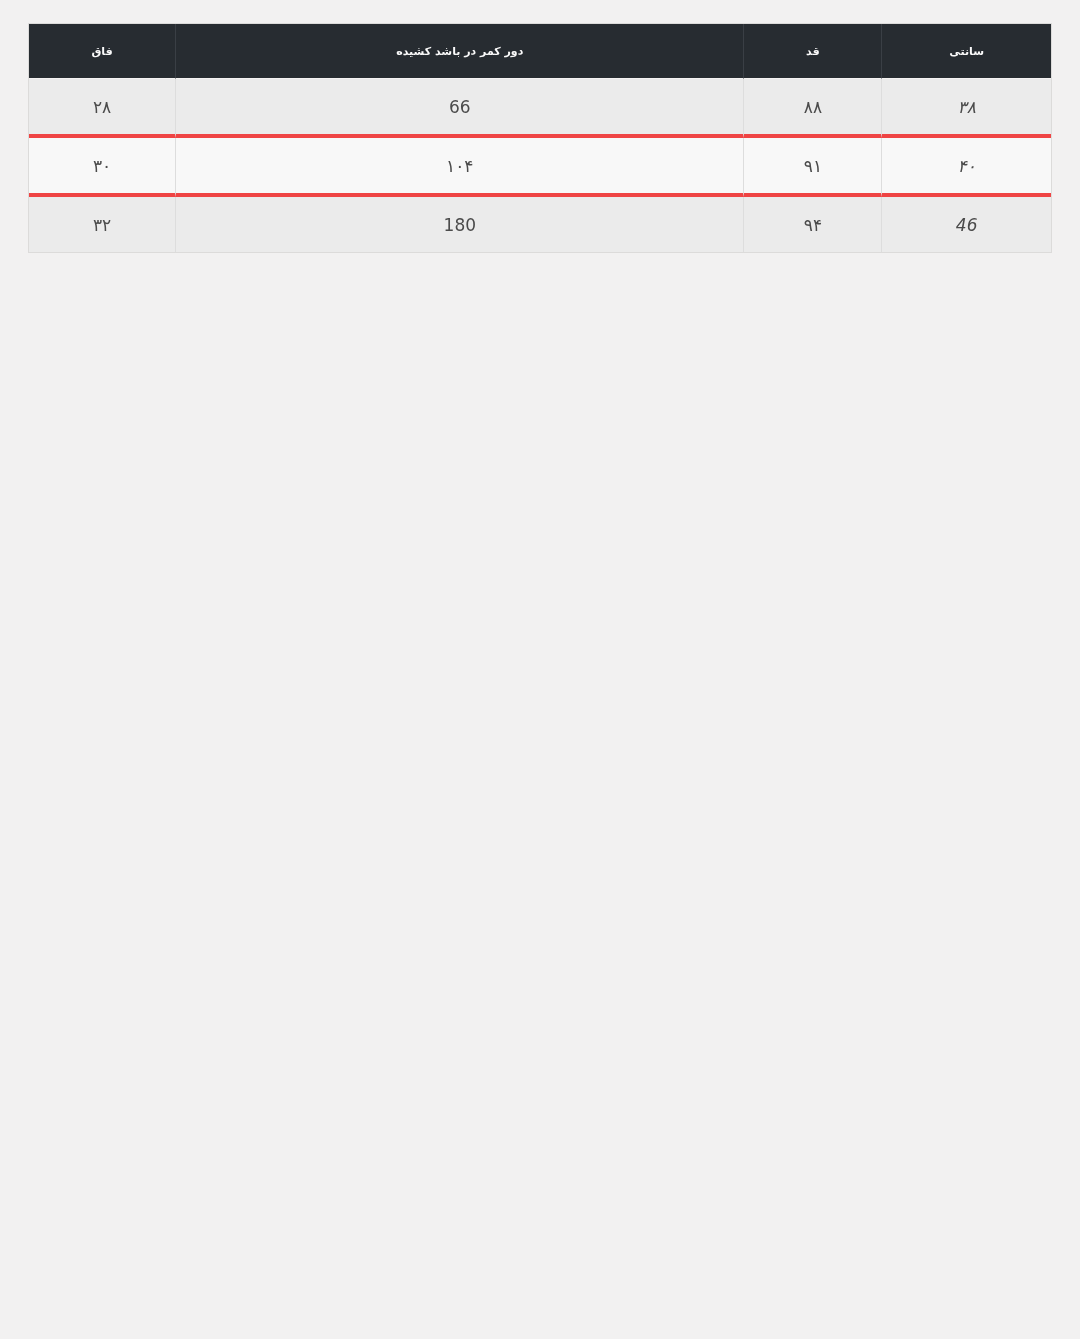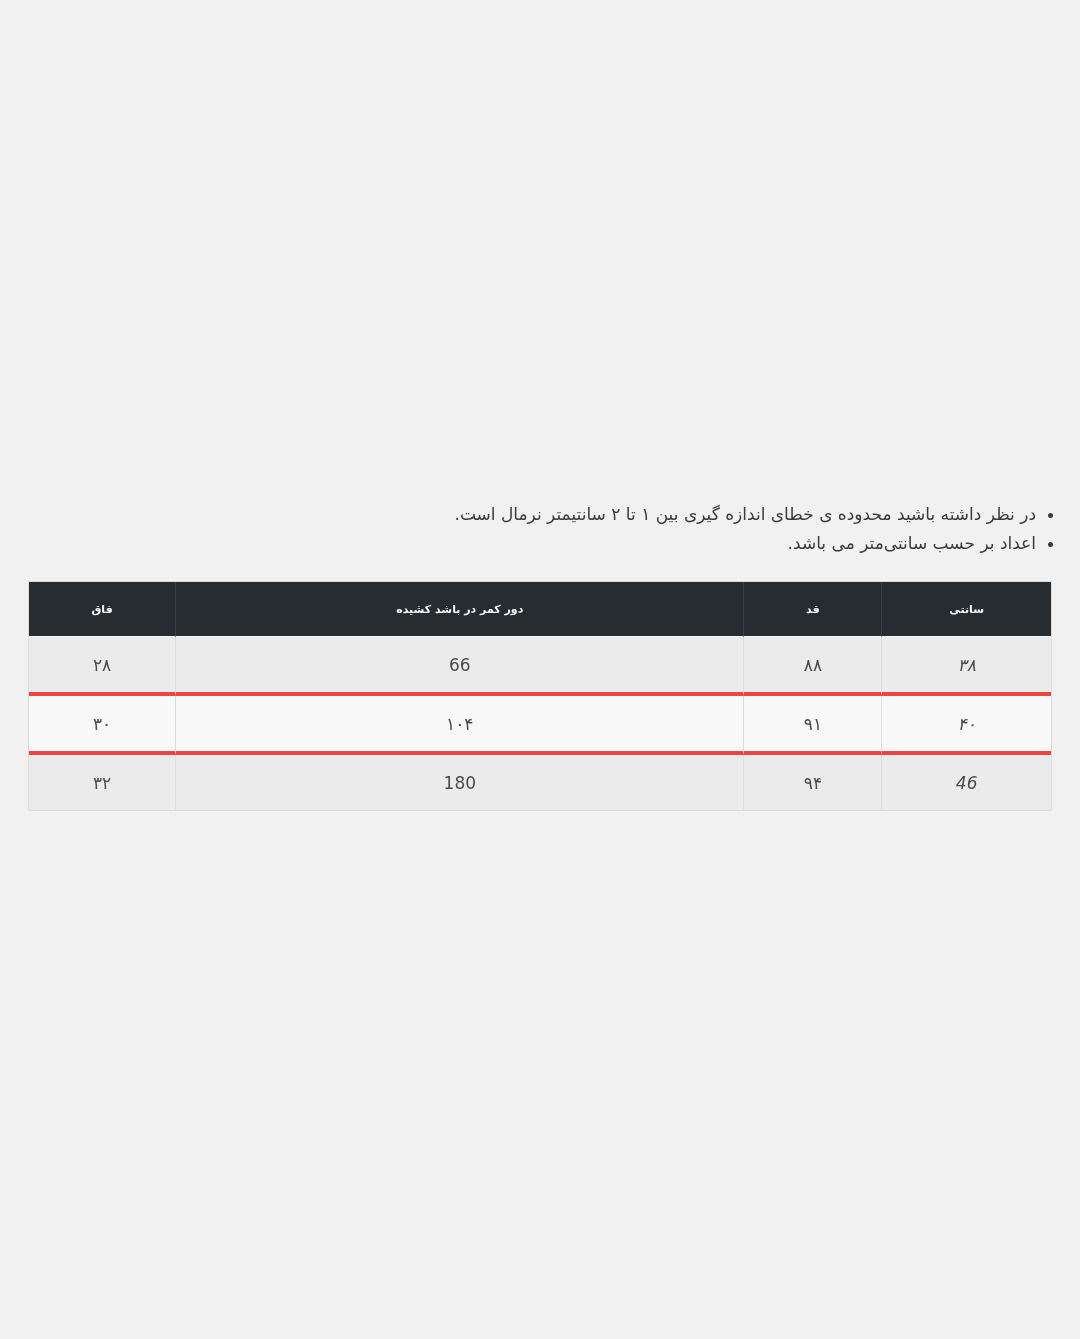--- a/index.html
+++ b/index.html
@@ -64,24 +64,20 @@
   table.size-table td:first-child { border-inline-start: none; font-style: italic; }
   table.size-table tbody tr:nth-child(odd) td { background: #ebebeb; }
   table.size-table tbody tr:nth-child(even) td { background: #f8f8f8; }
   table.size-table tbody tr:last-child td { border-bottom: none; text-align: center; }
 </style>
 </head>
 <body>
 
 <div class="page">
 
-  <ul class="notes">
-    <li>در نظر داشته باشید محدوده ی خطای اندازه گیری بین ۱ تا ۲ سانتیمتر نرمال است.</li>
-    <li>اعداد بر حسب سانتی‌متر می باشد.</li>
-  </ul>
 
   <table class="size-table">
     <colgroup>
       <col style="width:16.5%">
       <col style="width:13.5%">
       <col style="width:55.6%">
       <col style="width:14.4%">
     </colgroup>
     <thead>
       <tr>

